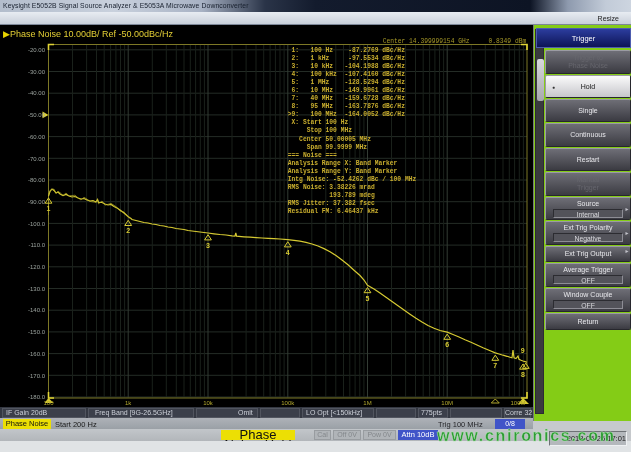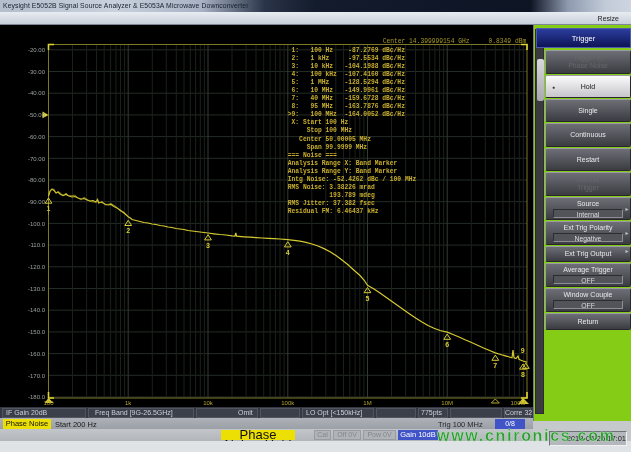--- a/index.html
+++ b/index.html
@@ -46,20 +46,21 @@
 <body>
 <div id="root">
   <div class="abs" id="tbar">
       <span>Keysight E5052B Signal Source Analyzer &amp; E5053A Microwave Downconverter</span>
     </div>
   <div class="abs" id="mbar">
       <span>Resize</span>
     </div>
 
   <div class="abs" id="screen">
+    <div class="abs" id="hdr"><span style="color:#e8d400;">▶</span>Phase Noise 10.00dB/ Ref -50.00dBc/Hz</div>
     <div id="ctr">Center 14.399999154 GHz&nbsp;&nbsp;&nbsp;&nbsp;&nbsp;0.8349 dBm&nbsp;</div>
     <svg width="533" height="382" viewBox="0 25 533 382" style="position:absolute;left:0;top:0;">
       <g>
 <line x1="48.5" y1="49.8" x2="527" y2="49.8" stroke="#242c26" stroke-width="1"></line>
 <line x1="48.5" y1="71.5" x2="527" y2="71.5" stroke="#242c26" stroke-width="1"></line>
 <line x1="48.5" y1="93.2" x2="527" y2="93.2" stroke="#242c26" stroke-width="1"></line>
 <line x1="48.5" y1="114.9" x2="527" y2="114.9" stroke="#242c26" stroke-width="1"></line>
 <line x1="48.5" y1="136.6" x2="527" y2="136.6" stroke="#242c26" stroke-width="1"></line>
 <line x1="48.5" y1="158.3" x2="527" y2="158.3" stroke="#242c26" stroke-width="1"></line>
 <line x1="48.5" y1="180.0" x2="527" y2="180.0" stroke="#242c26" stroke-width="1"></line>
@@ -273,18 +274,18 @@
     <div class="chipy" style="left:3px;top:0.5px;width:48px;height:10px;font-size:7.5px;line-height:10px;">Phase Noise</div>
     <span style="position:absolute;left:55px;top:1.5px;">Start 200 Hz</span>
     <span style="position:absolute;left:438px;top:1.5px;color:#26262a;">Trig 100 MHz</span>
     <div class="chipb" style="left:495px;top:0.5px;width:30px;height:10px;font-size:7px;line-height:10px;">0/8</div>
   </div>
   <div class="abs" id="row3">
     <div class="chipy" style="left:221px;top:1px;width:74px;height:10px;font-size:13px;line-height:10px;">Phase Noise: Hold</div>
     <div class="chipg" style="left:314px;top:1px;width:17px;height:10px;font-size:7px;line-height:8px;">Cal</div>
     <div class="chipg" style="left:333px;top:1px;width:28px;height:10px;font-size:7px;line-height:8px;">Off 0V</div>
     <div class="chipg" style="left:363px;top:1px;width:33px;height:10px;font-size:7px;line-height:8px;">Pow 0V</div>
-    <div class="chipb" style="left:398px;top:1px;width:40px;height:10px;font-size:7.5px;line-height:10px;">Gain 10dB</div>
+    <div class="chipb" style="left:398px;top:1px;width:40px;height:10px;font-size:7.5px;line-height:10px;">Attn 10dB</div>
   </div>
   <div class="abs" id="row4"></div>
   <div class="abs" id="datebox">2018-06-26 17:01</div>
   <div class="abs" id="wmark">www.cnironics.com</div>
 </div>
 
 </body></html>

